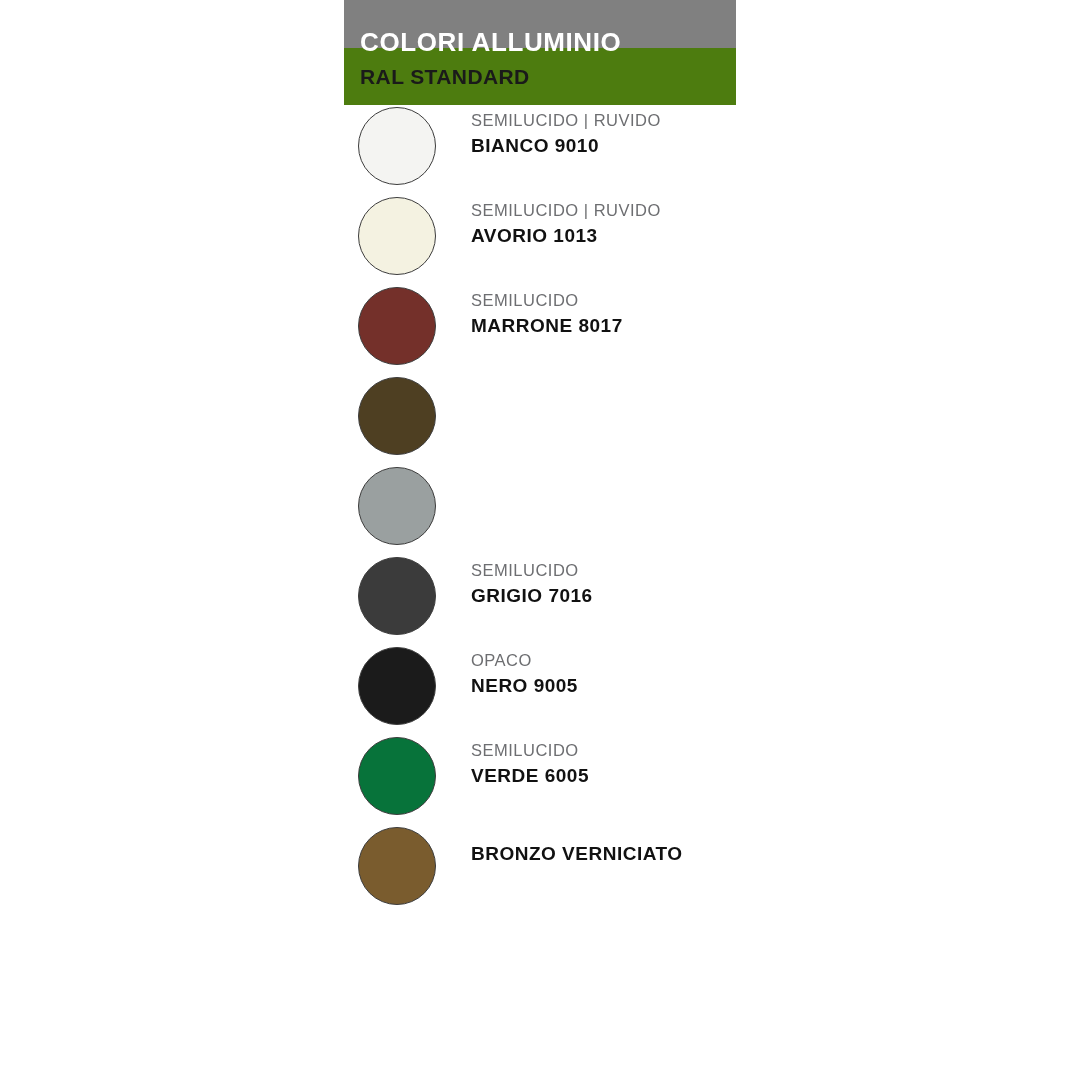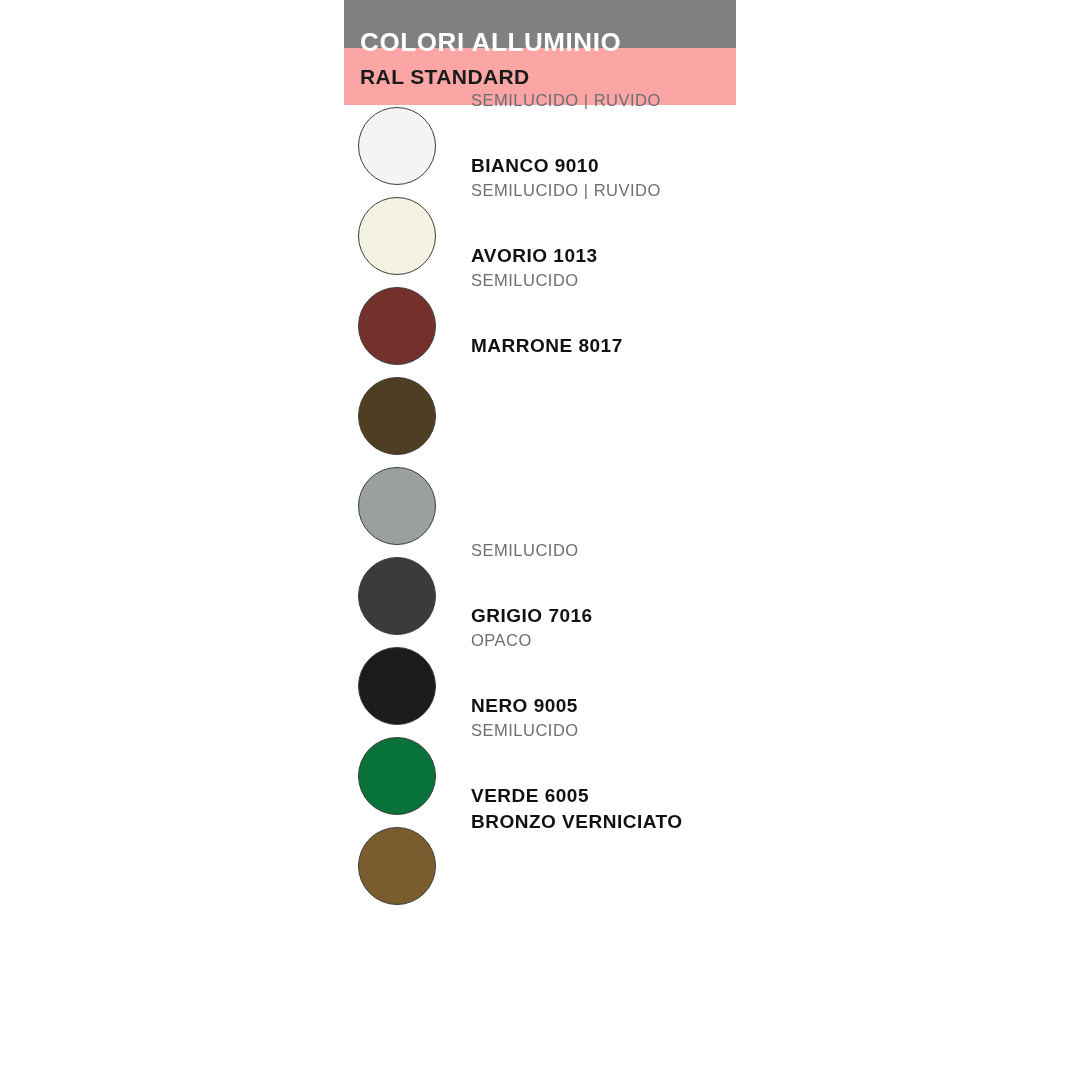--- a/index.html
+++ b/index.html
@@ -41,21 +41,21 @@
     color: #ffffff;
     font-size: 26px;
     font-weight: bold;
     letter-spacing: 0.6px;
     line-height: 1;
     margin-top: 36px;
   }
 
   .subtitle-bar {
     height: 57px;
-    background: #fca5a5;
+    background: #4d7c0f;
     display: flex;
     align-items: center;
     padding-left: 16px;
     box-sizing: border-box;
   }
   .subtitle-bar .subtitle-text {
     color: #1a1a1a;
     font-size: 21px;
     font-weight: bold;
     letter-spacing: 0.4px;
@@ -86,21 +86,21 @@
     box-sizing: border-box;
   }
 
   .swatch-labels {
     position: absolute;
     left: 127px;
     top: 0;
     height: 90px;
     display: flex;
     flex-direction: column;
-    justify-content: space-between;
+    justify-content: center;
   }
 
   .finish-text {
     color: #6d6e71;
     font-size: 16.5px;
     font-weight: normal;
     letter-spacing: 0.5px;
     line-height: 1.45;
     white-space: nowrap;
   }

